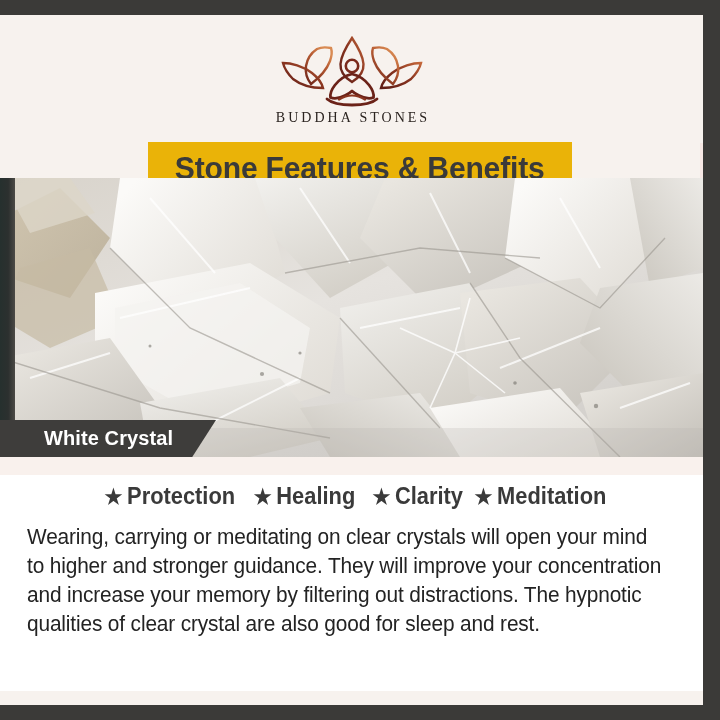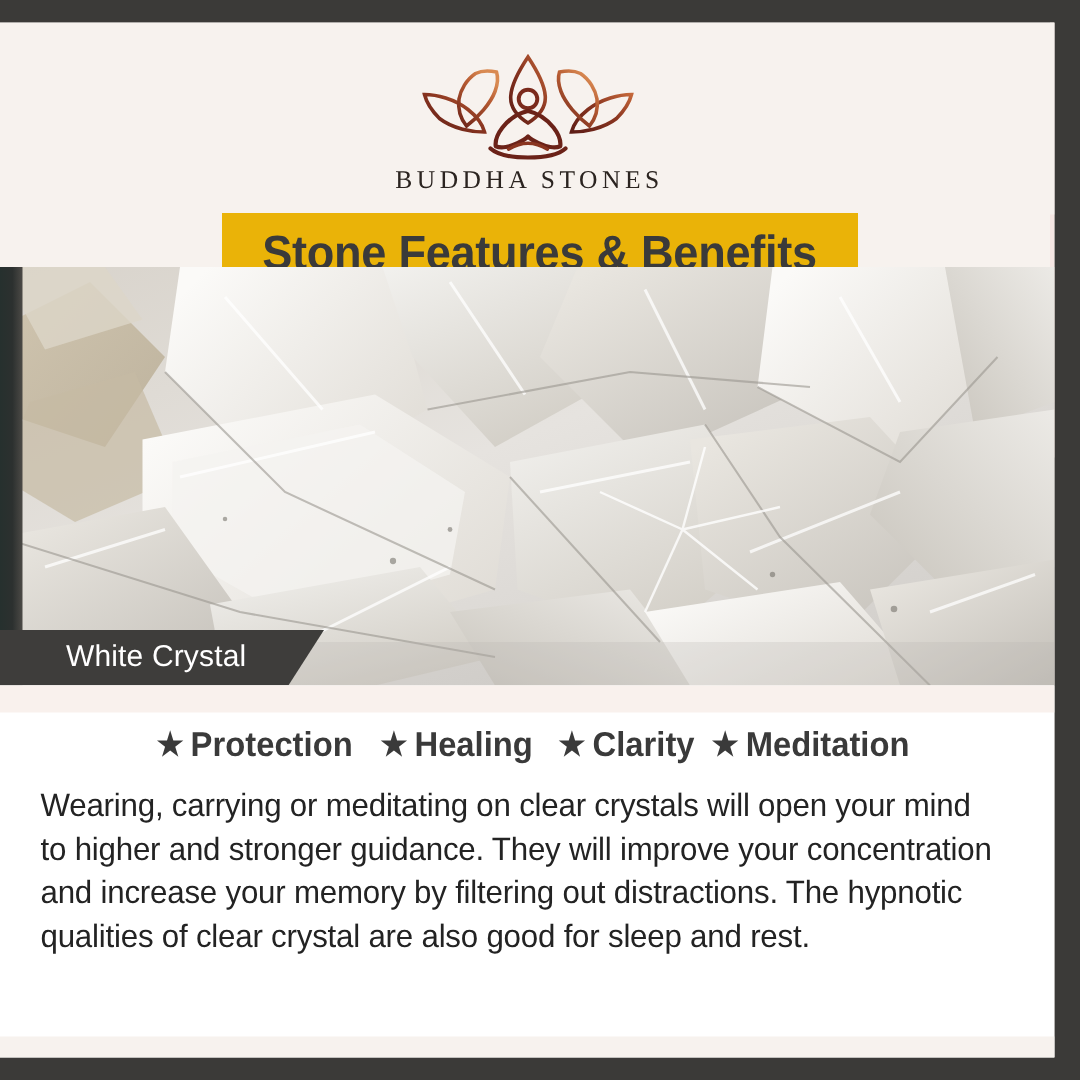--- a/index.html
+++ b/index.html
@@ -62,21 +62,21 @@
     align-items: center;
   }
   .logo-mark {
     width: 150px;
     height: 74px;
     display: block;
   }
   .logo-word {
     margin-top: 3px;
     font-family: "Liberation Serif", serif;
-    font-size: 17px;
+    font-size: 14px;
     letter-spacing: 3.0px;
     color: #2b2420;
     text-indent: 3px;
     font-weight: 400;
   }
 
   
   .title-banner {
     position: absolute;
     left: 148px;
@@ -141,21 +141,21 @@
     clip-path: polygon(0 0, 100% 0, 89% 100%, 0 100%);
   }
   .caption-text {
     position: absolute;
     left: 44px;
     top: 0;
     height: 37px;
     line-height: 37px;
     color: #ffffff;
     font-size: 20px;
-    font-weight: 400;
+    font-weight: 700;
     letter-spacing: 0.1px;
   }
 
   
   .content {
     position: absolute;
     left: 0;
     top: 442px;
     width: 703px;
     height: 248px;

